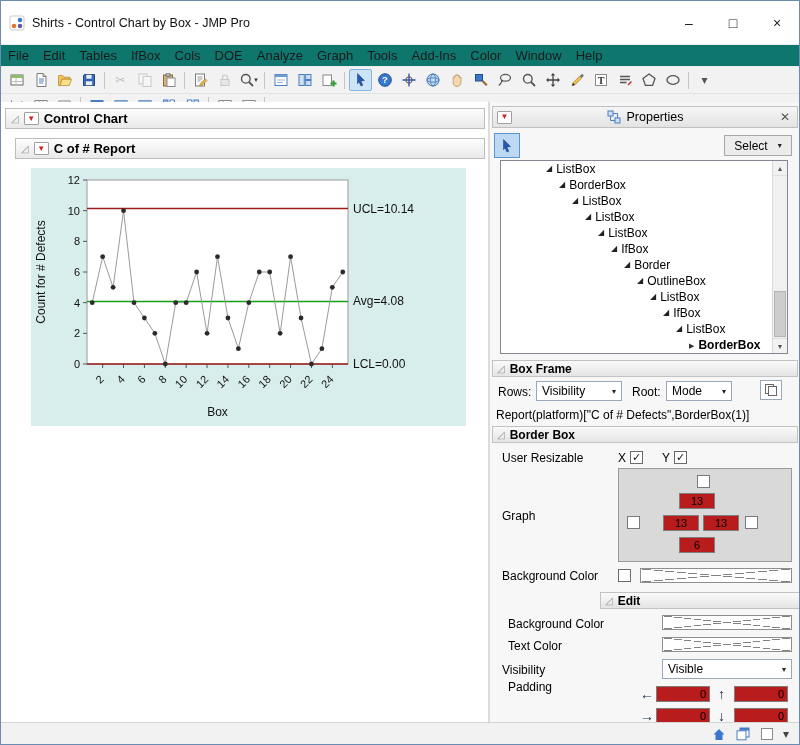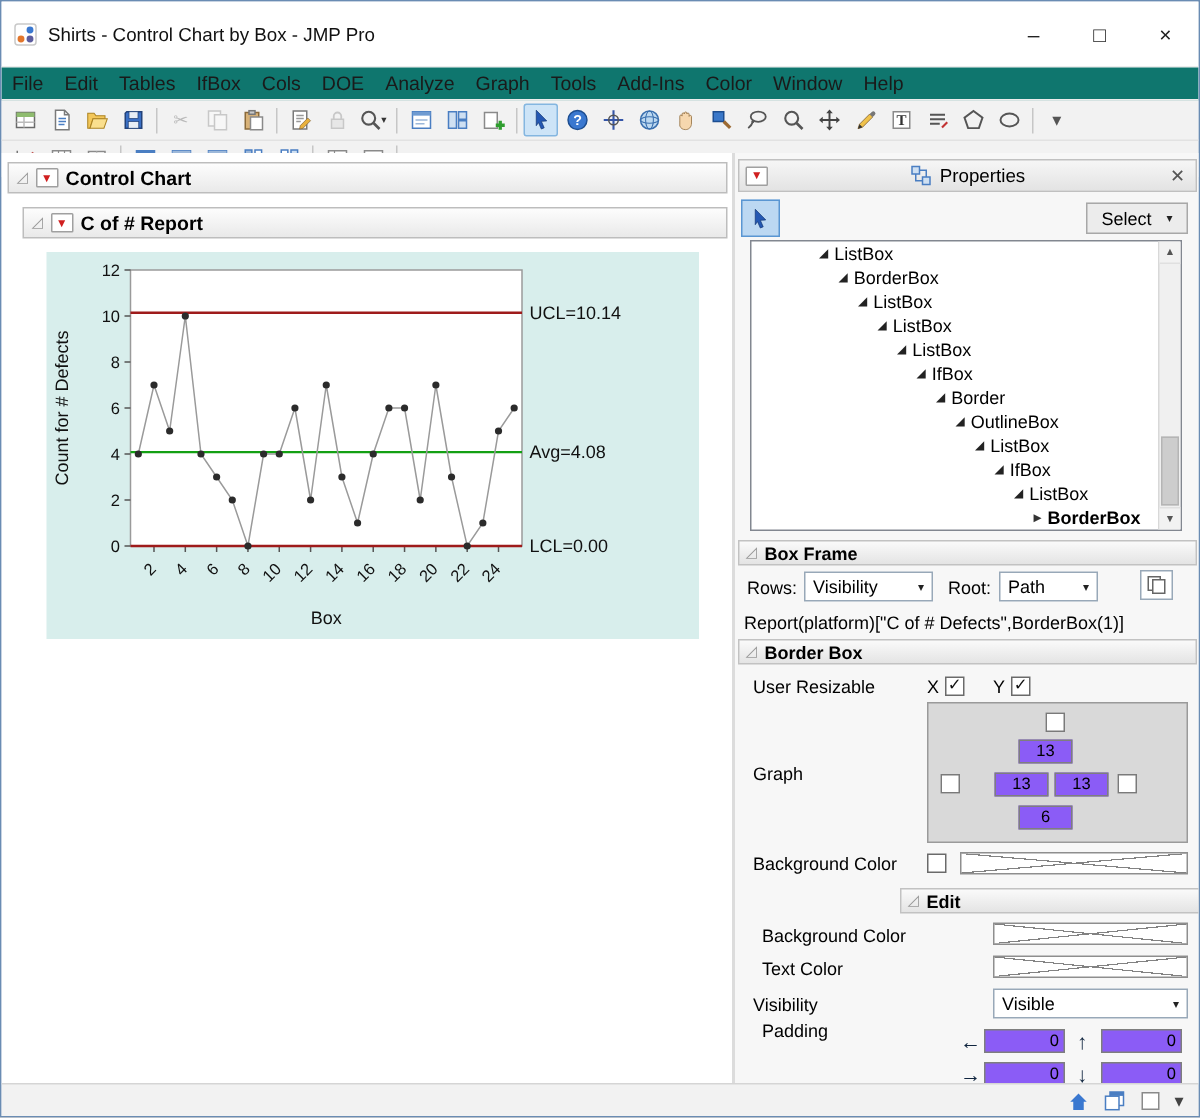--- a/index.html
+++ b/index.html
@@ -49,21 +49,21 @@
   .selectbtn{position:absolute;left:234px;top:33px;width:68px;height:21px;background:#ececec;border:1px solid #a8a8a8;display:flex;align-items:center;justify-content:center;gap:6px;font-size:12px}
   .pheader{position:absolute;height:17px;display:flex;align-items:center;gap:5px;padding:0 4px;background:linear-gradient(#fafafa,#e4e4e4);border:1px solid #c2c2c2;font-size:12px}
   .pheader b{font-size:12px;color:#000}
   .lbl{position:absolute;font-size:12px;color:#000;line-height:16px;white-space:nowrap}
   .dropdown{position:absolute;height:20px;background:#fff;border:1px solid #98a8b8;display:flex;align-items:center;justify-content:space-between;padding:0 5px;font-size:12px;color:#000}
   .caret{font-size:8px;color:#222;margin-left:4px}
   .cbx{position:absolute;width:13px;height:13px;background:#fff;border:1px solid #6a6a6a;font-size:11px;line-height:11px;text-align:center;color:#111}
   .xline{position:absolute;height:15px;background-color:#fff;border:1px solid #8e8e8e;
          background-image:linear-gradient(to top right,transparent 48.5%,#828282 48.5%,#828282 51.5%,transparent 51.5%),
                           linear-gradient(to bottom right,transparent 48.5%,#828282 48.5%,#828282 51.5%,transparent 51.5%)}
-  .nfield{position:absolute;background:#8b5cf6;border:1px solid #7e7e7e;font-size:11px;display:flex;align-items:center;justify-content:center;color:#000}
+  .nfield{position:absolute;background:#b91c1c;border:1px solid #7e7e7e;font-size:11px;display:flex;align-items:center;justify-content:center;color:#000}
   .pfield{justify-content:flex-end;padding-right:3px}
   .parrow{position:absolute;font-size:14px;font-weight:bold;color:#10253f;line-height:16px}
   .framebox{position:absolute;left:128px;top:366px;width:174px;height:94px;background:#d9d9d9;border:1px solid #9a9a9a}
   .framebox .cbx{border-color:#7a7a7a}
 
   
   .tree{position:absolute;left:10px;top:58px;width:288px;height:194px;background:#fff;border:1px solid #828790;overflow:hidden}
   .trow{height:16px;display:flex;align-items:center;font-size:12px;white-space:nowrap;color:#000}
   .tmark{font-size:8px;margin-right:4px;color:#222;line-height:1}
   .trow.collapsed .tmark{font-size:7px;color:#333}
@@ -621,21 +621,21 @@
         <span class="disc-icon">◿</span>
         <b>Box Frame</b>
       </div>
       <span class="lbl" style="left:8px;top:282px">Rows:</span>
       <div class="dropdown" style="left:46px;top:279px;width:86px">
         <span>Visibility</span>
         <span class="caret">▾</span>
       </div>
       <span class="lbl" style="left:142px;top:282px">Root:</span>
       <div class="dropdown" style="left:176px;top:279px;width:66px">
-        <span>Path</span>
+        <span>Mode</span>
         <span class="caret">▾</span>
       </div>
       <div class="dropdown" style="left:270px;top:278px;width:22px;justify-content:center" id="copy-path-btn">
           <span class="icon">
             <svg viewBox="0 0 16 16" width="16" height="16">
               <rect x="2.5" y="2.5" width="8" height="9" fill="#fff" stroke="#666"></rect>
               <rect x="5.5" y="4.5" width="8" height="9" fill="#fff" stroke="#666"></rect>
             </svg>
           </span>
         </div>

